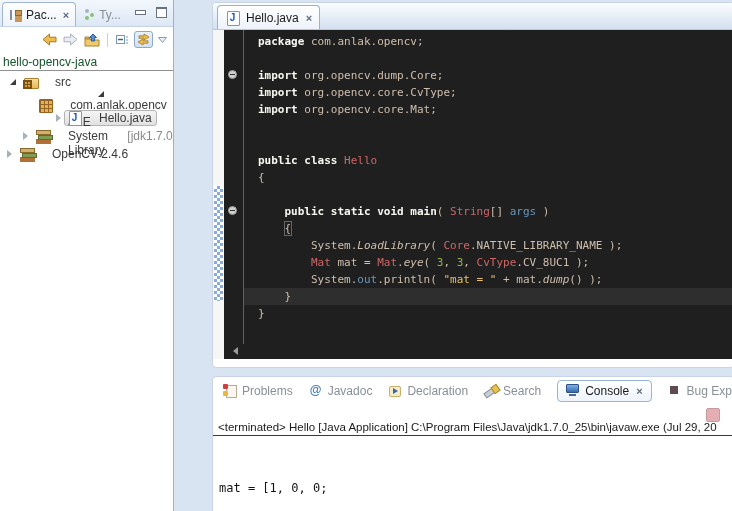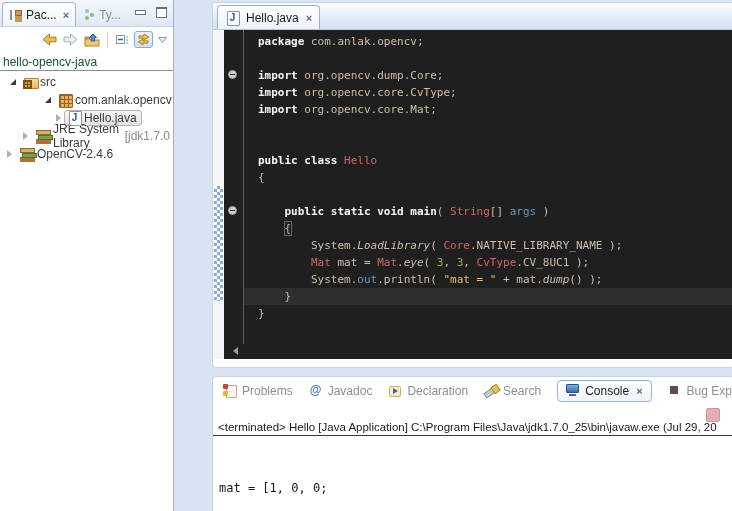--- a/index.html
+++ b/index.html
@@ -25,21 +25,21 @@
   .tbtn.pressed{border:1px solid #90a8c8;background:linear-gradient(#e8f0fa,#d2e2f4);border-radius:3px;}
   .tsep{width:1px;height:14px;background:#c8d0da;margin:0 2px;}
 
   .root-row{font-size:12px;color:#14532d;padding:3px 0 1px 3px;border-bottom:1px solid #8f8f8f;}
   .tree{padding-top:2px;}
   .trow{height:18px;display:flex;align-items:center;font-size:12px;color:#3a3a3a;}
   .arr-exp{width:0;height:0;border-bottom:6px solid #3c3c3c;border-left:6px solid transparent;
     margin-right:4px;flex:none;}
   .arr-col{width:0;height:0;border-top:4px solid transparent;border-bottom:4px solid transparent;
     border-left:5px solid #a8b0ba;margin-right:5px;flex:none;}
-  .nodebox{display:flex;align-items:center;gap:1px;padding:1px 3px;}
+  .nodebox{display:flex;align-items:center;gap:16px;padding:1px 3px;}
   .nodebox.sel{background:linear-gradient(#f5f5f5,#e1e1e1);border:1px solid #b4b4b4;border-radius:3px;
     padding:0 4px 0 2px;margin-left:-2px;}
   .dec{color:#8a8a8a;}
 
   
   .tri{width:16px;height:14px;position:relative;flex:none;}
   .tri-package-folder::before{content:"";position:absolute;left:1px;top:3px;width:13px;height:9px;
     background:linear-gradient(#f8dc96,#e8b85a);border:1px solid #a9812e;border-radius:1px;}
   .tri-package-folder::after{content:"";position:absolute;left:0;bottom:0;width:7px;height:7px;
     background:#d49c40;border:1px solid #7a5214;
@@ -199,21 +199,21 @@
 
     <div class="root-row">hello-opencv-java</div>
     <div class="tree">
         <div class="trow" style="padding-left: 10px;">
           <span class="arr-exp"></span>
           <span class="nodebox">
             <span class="tri tri-package-folder"></span>
             <span>src</span>
           </span>
         </div>
-        <div class="trow" style="padding-left: 45px;">
+        <div class="trow" style="padding-left: 32px; flex-direction: column;">
           <span class="arr-exp"></span>
           <span class="nodebox">
             <span class="tri tri-package"></span>
             <span>com.anlak.opencv</span>
           </span>
         </div>
         <div class="trow" style="padding-left: 56px;">
           <span class="arr-col"></span>
           <span class="nodebox sel">
             <span class="tri tri-java-file"></span>

